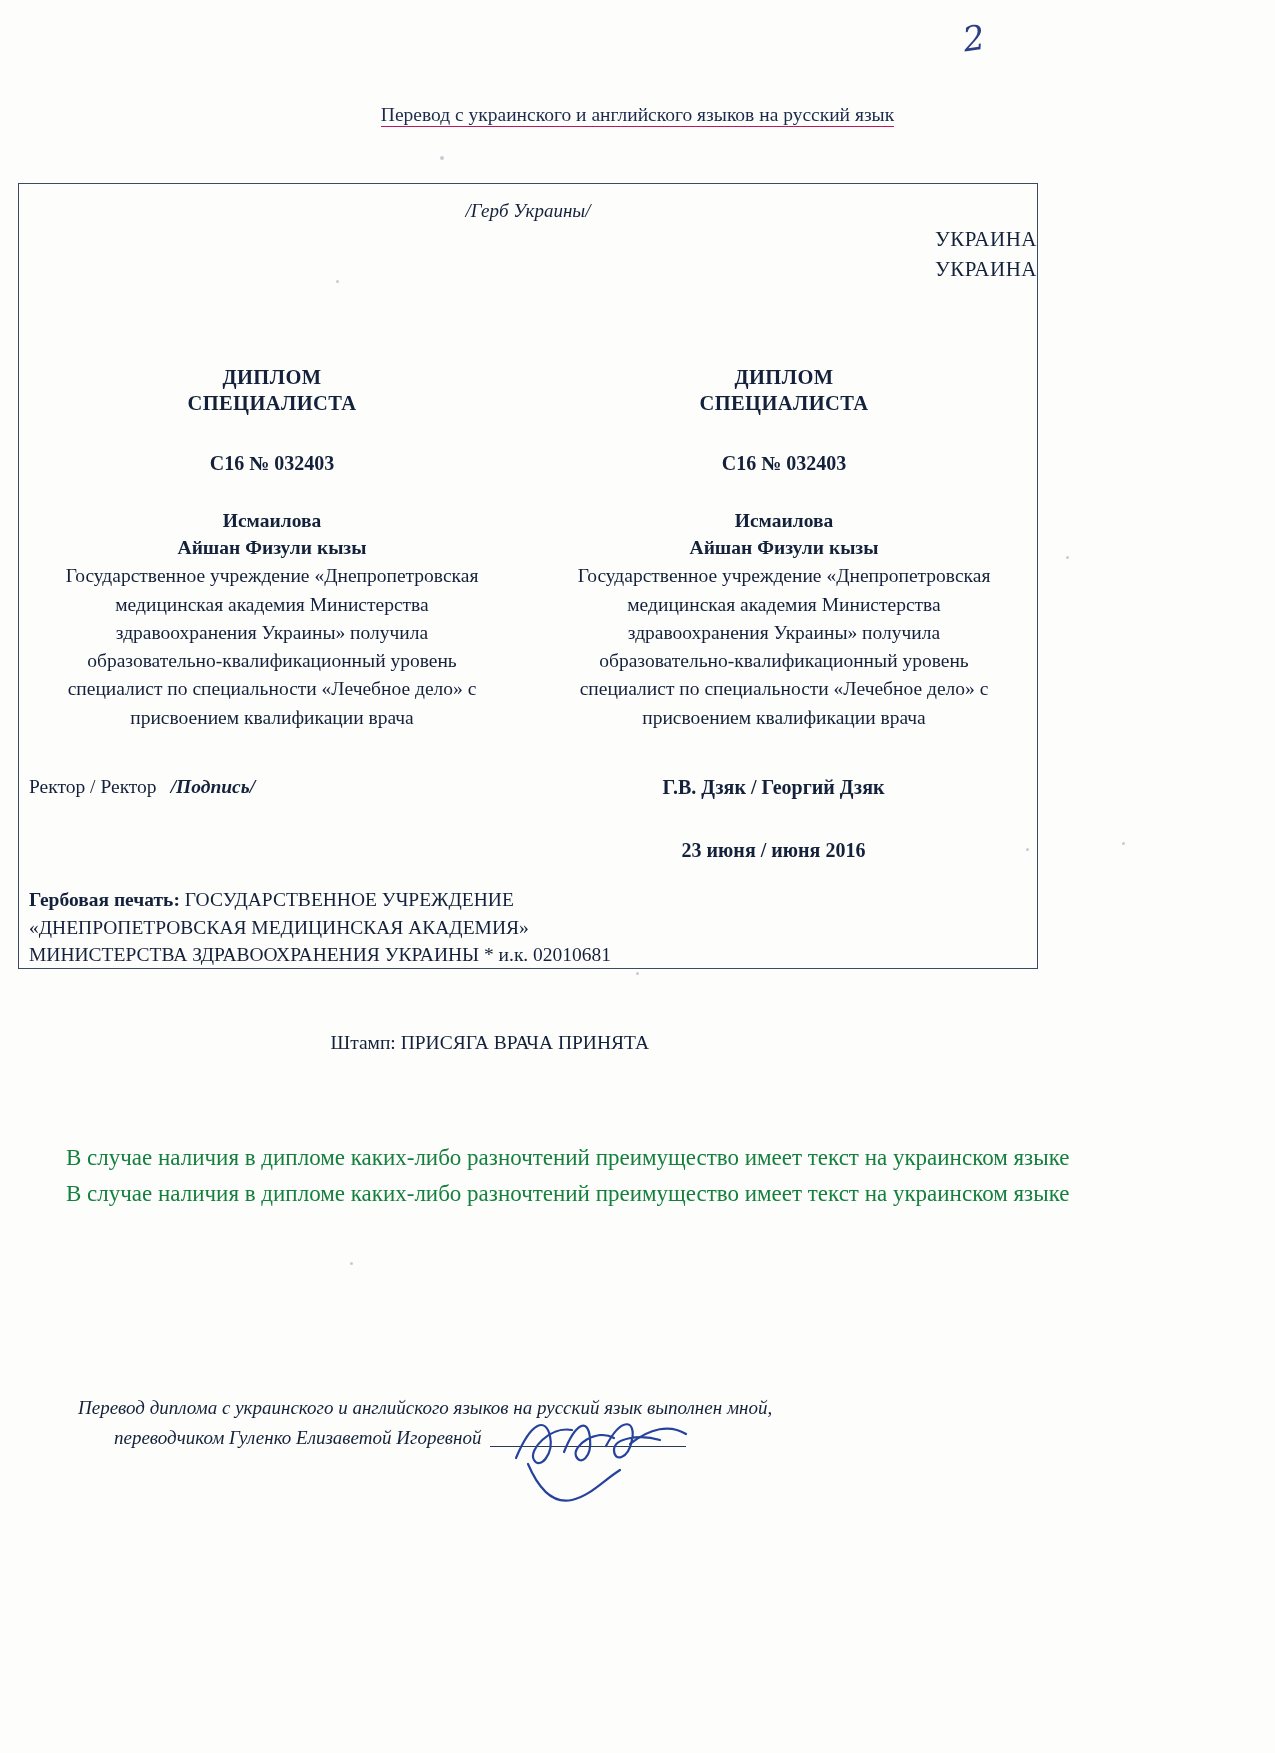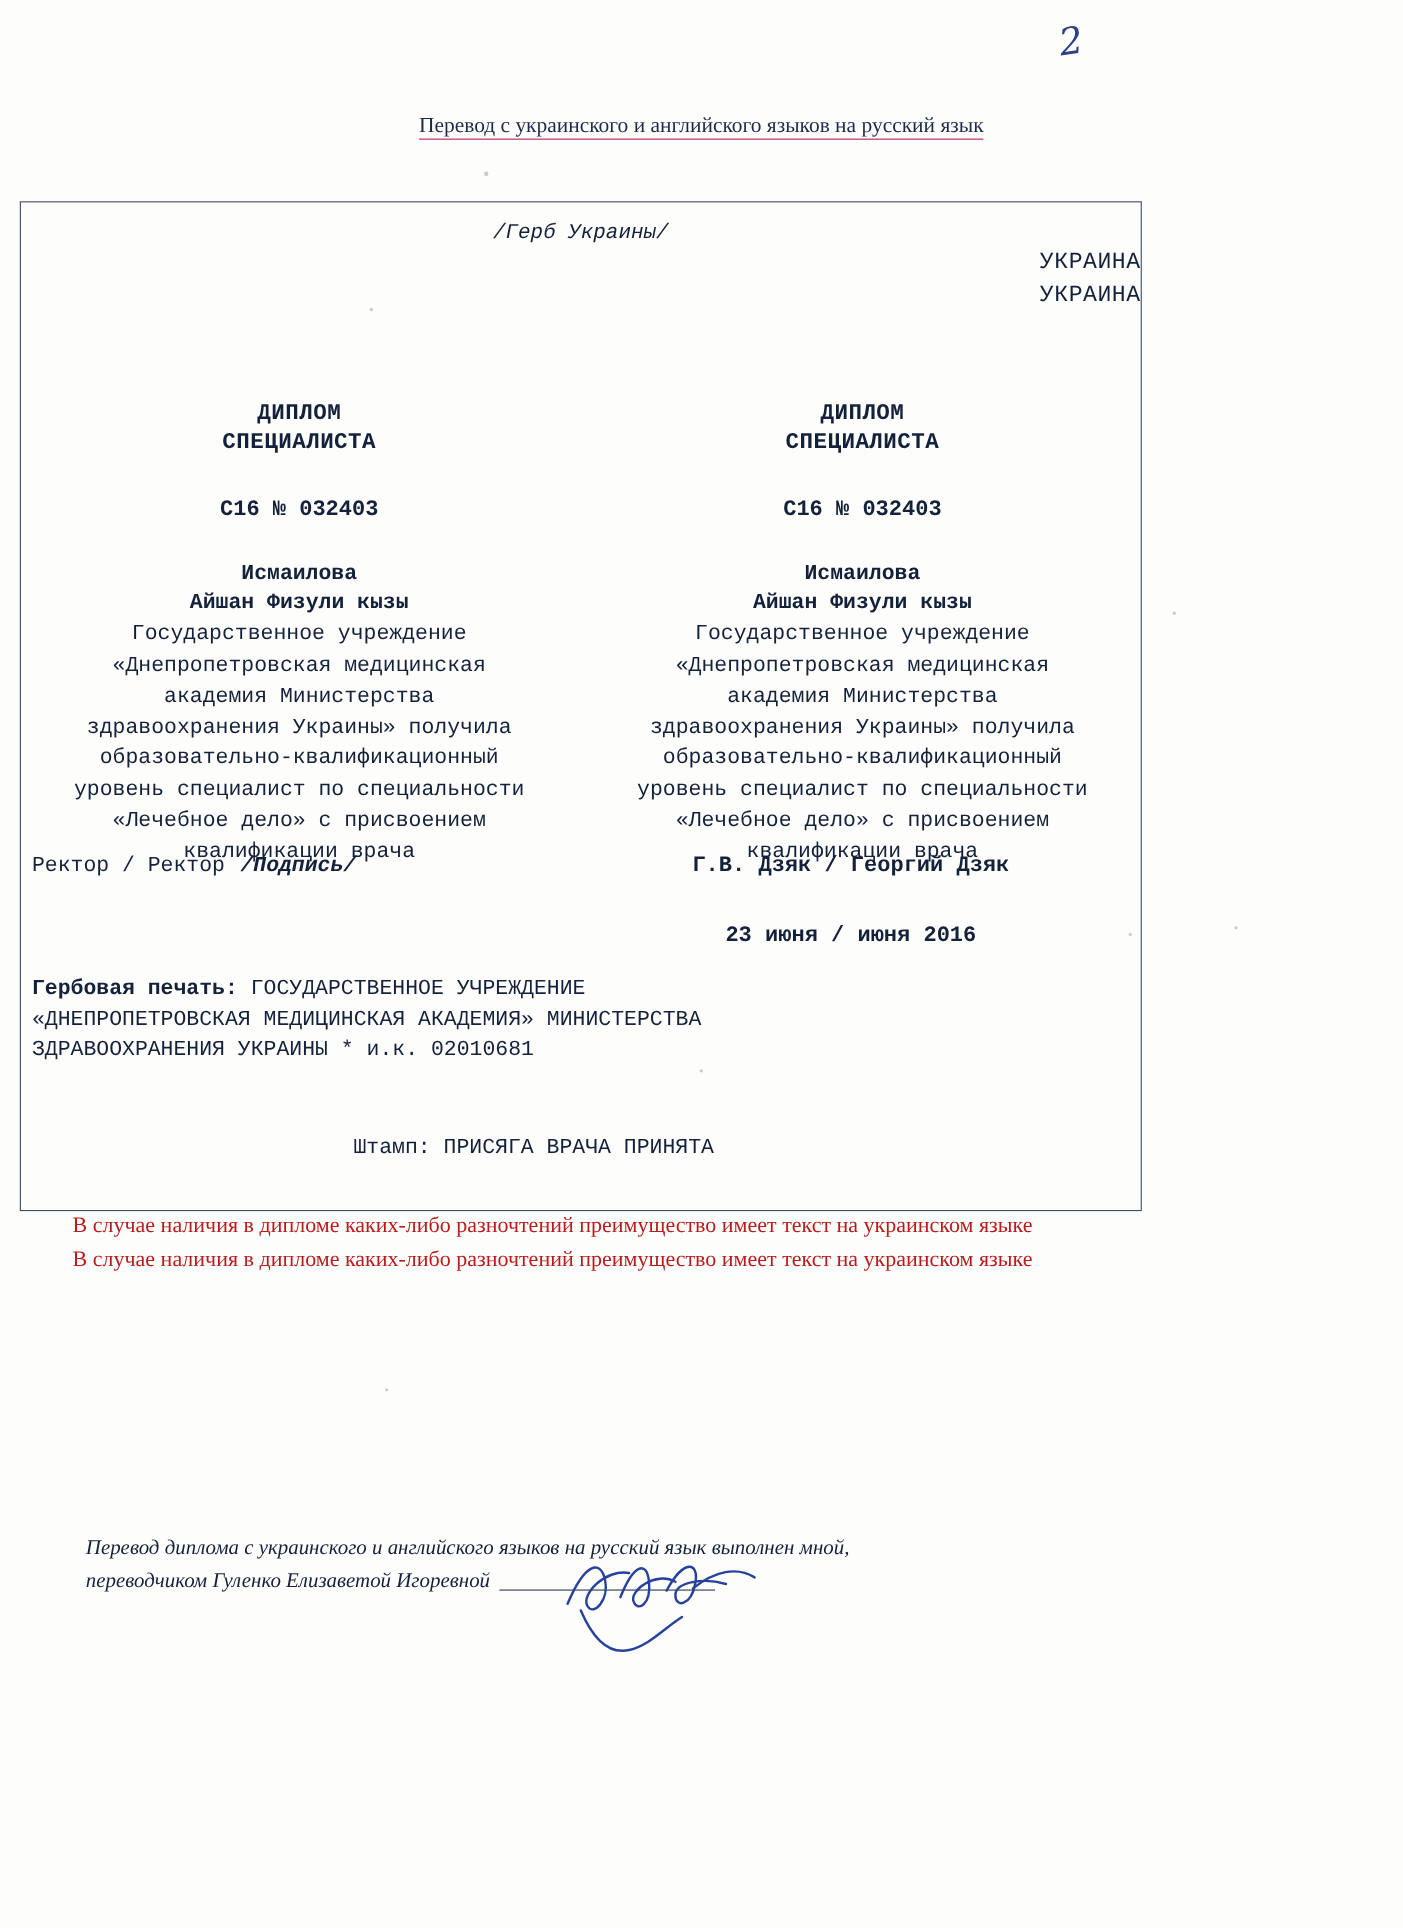--- a/index.html
+++ b/index.html
@@ -47,25 +47,24 @@
     border-bottom: 1px solid #be185d;
     padding-bottom: 1px;
   }
 
   
   .doc-frame {
     position: absolute;
     left: 18px;
     top: 183px;
     width: 1020px;
-    height: 918px;
+    height: 786px;
     border: 1px solid #3b4a66;
     border-right-width: 1px;
     box-sizing: border-box;
-    font-family: Liberation Mono, monospace;
   }
 
   .emblem-block {
     position: absolute;
     left: 0;
     right: 0;
     top: 14px;
     text-align: center;
     line-height: 1.42;
   }
@@ -171,39 +170,40 @@
     display: block;
     font-style: italic;
     font-weight: bold;
     margin-left: 52px;
     margin-top: 2px;
   }
 
   .footnotes {
     position: absolute;
     left: 66px;
-    top: 1099px;
+    top: 1140px;
     width: 1010px;
-    font-size: 20px;
+    font-size: 23px;
     line-height: 1.55;
-    color: #b91c1c;
+    color: #15803d;
   }
 
   .translator {
     position: absolute;
     left: 78px;
     top: 1393px;
     width: 960px;
     font-style: italic;
     font-size: 19px;
     line-height: 1.6;
   }
   .translator .line2 {
     display: block;
     position: relative;
+    margin-left: 36px;
   }
   .sig-rule {
     display: inline-block;
     width: 196px;
     border-bottom: 1px solid #2b3856;
     margin-left: 8px;
     vertical-align: -3px;
   }
 
   .signature-svg {

